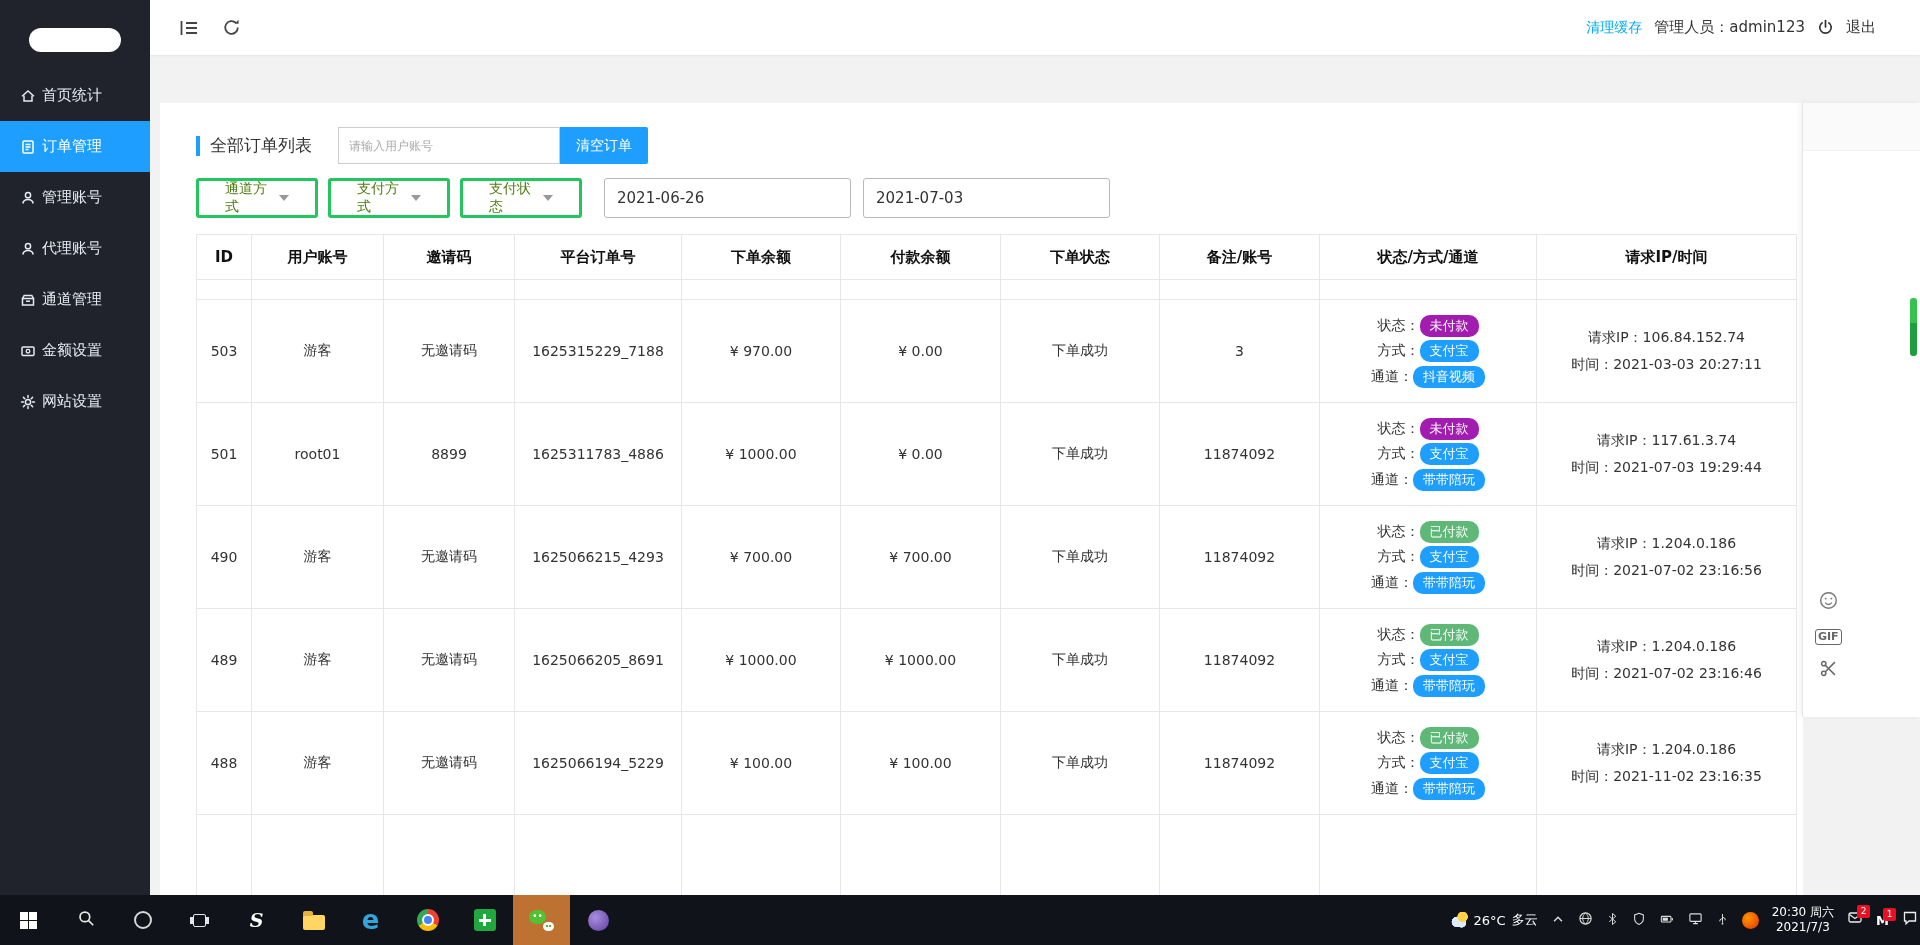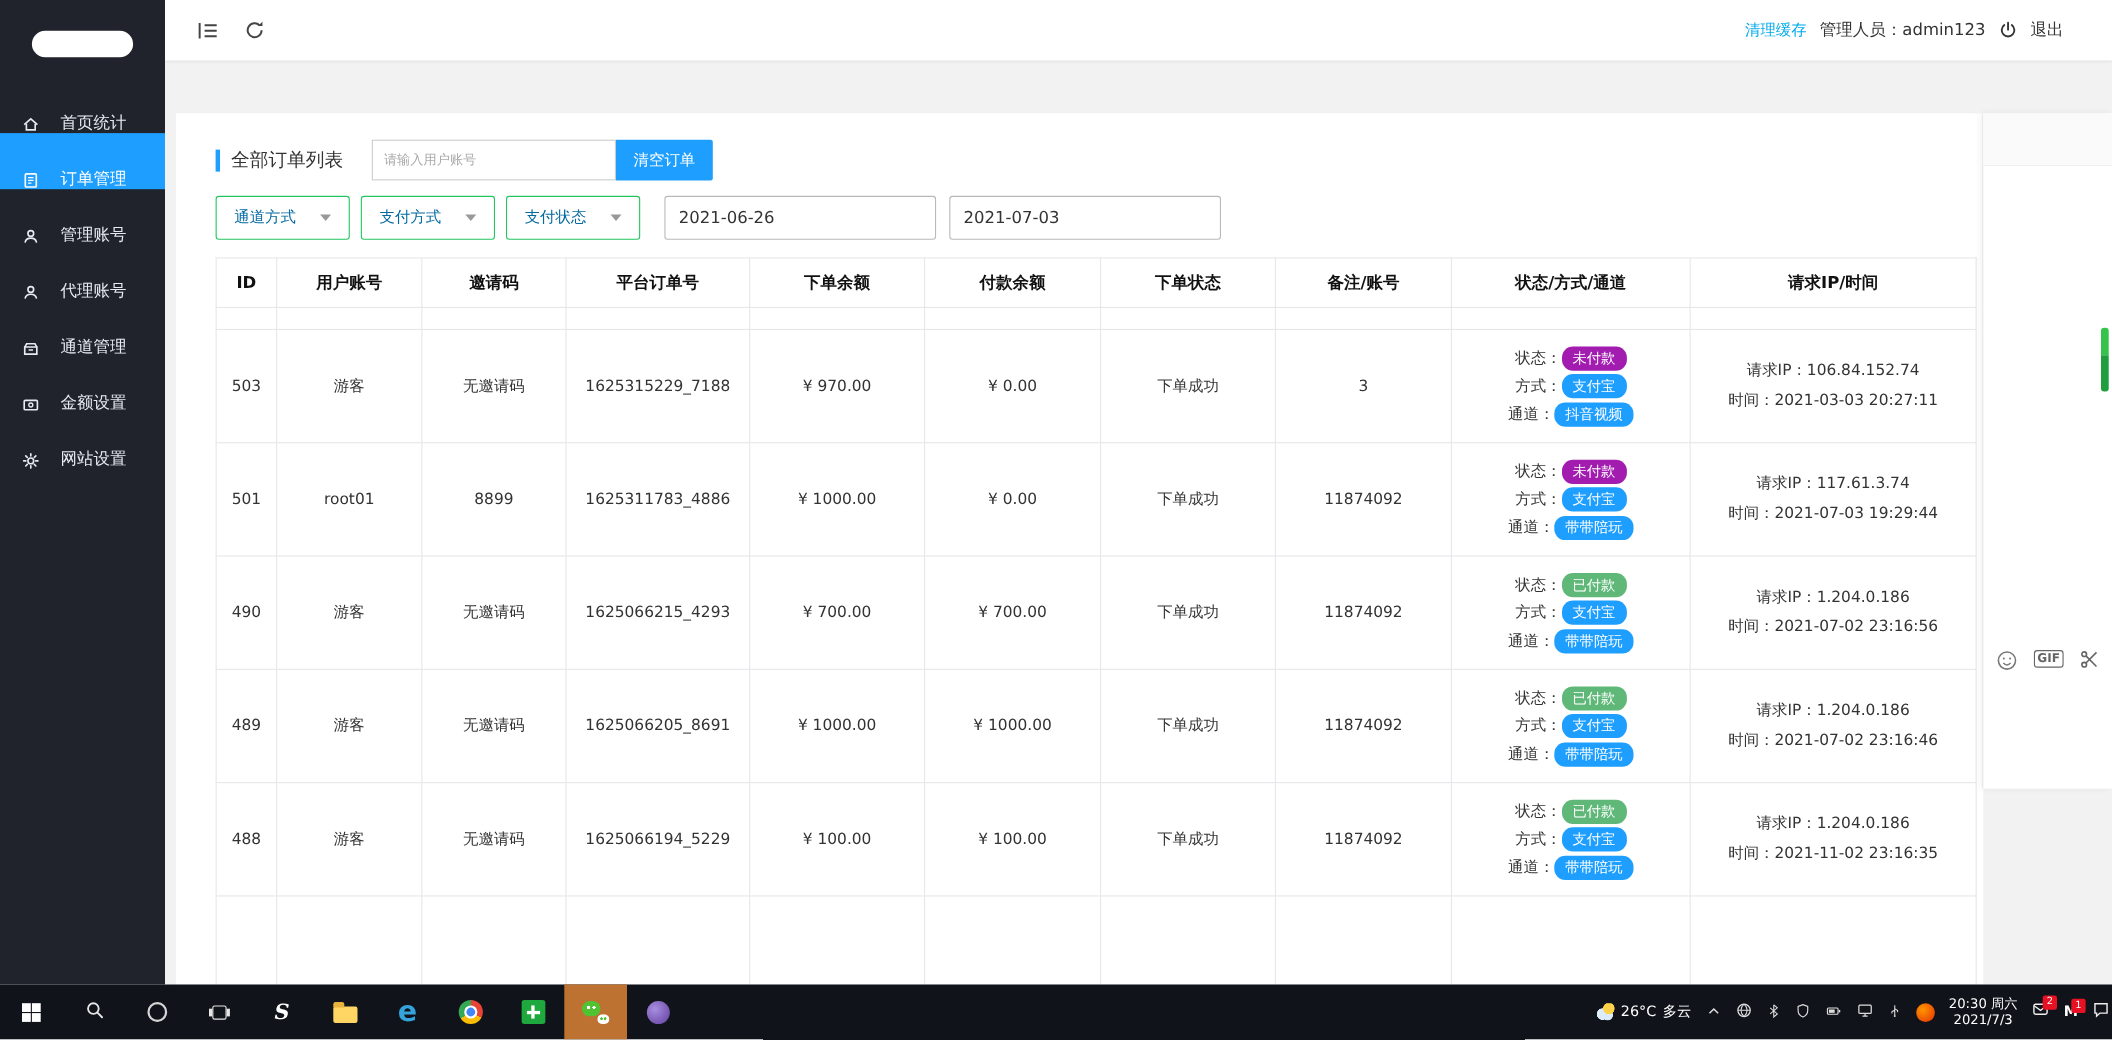--- a/index.html
+++ b/index.html
@@ -5,40 +5,40 @@
   * { box-sizing: border-box; margin: 0; padding: 0; }
   html, body { width: 1920px; height: 945px; }
   body {
     font-family: "DejaVu Sans", "Liberation Sans", sans-serif;
     overflow: hidden; position: relative; background: #f2f2f2; color: #333;
   }
   
   .sidebar { position: absolute; left: 0; top: 0; width: 150px; height: 895px; background: #20232b; z-index: 5; }
   .logo-blob { width: 92px; height: 24px; background: #fff; border-radius: 12px; margin: 28px auto 18px; }
   .menu { margin-top: 4px; }
-  .menu-item { height: 51px; display: flex; align-items: flex-end; gap: 19px; padding-left: 20px; color: #e6eaf2; font-size: 15px; cursor: pointer; }
+  .menu-item { height: 51px; display: flex; align-items: center; gap: 6px; padding-left: 20px; color: #e6eaf2; font-size: 15px; cursor: pointer; }
   .menu-item.active { background: #1e9fff; color: #fff; }
   .mi-icon { width: 16px; height: 16px; display: inline-flex; }
   
   .topbar { position: absolute; left: 150px; top: 0; right: 0; height: 55px; background: #fff; display: flex; align-items: center; z-index: 4; box-shadow: 0 1px 2px rgba(0,0,0,.06); }
   .topbar-left { display: flex; align-items: center; gap: 24px; padding-left: 30px; }
   .tb-icon { display: inline-flex; cursor: pointer; }
   .topbar-right { margin-left: auto; display: flex; align-items: center; gap: 12px; padding-right: 44px; font-size: 15px; }
   .clean-link { color: #01aaed; font-size: 14px; cursor: pointer; }
   .logout { cursor: pointer; }
   
   .card { position: absolute; left: 160px; top: 103px; width: 1643px; height: 792px; background: #fff; padding: 24px 6px 0 36px; overflow: hidden; z-index: 2; }
   .title-row { display: flex; align-items: center; height: 37px; margin-bottom: 14px; }
   .accent-bar { width: 4px; height: 20px; background: #1e9fff; }
   .page-title { font-size: 17px; margin-left: 10px; color: #333; }
   .account-input { width: 222px; height: 37px; border: 1px solid #ccc; padding: 0 10px; font-size: 13px; color: #333; margin-left: 26px; outline: none; font-family: inherit; }
   .account-input::placeholder { color: #aaa; font-size: 12px; }
   .btn-clear { height: 37px; padding: 0 16px; background: #1e9fff; color: #fff; border: none; font-size: 14px; border-radius: 0 2px 2px 0; cursor: pointer; font-family: inherit; }
   .filter-row { display: flex; align-items: center; gap: 10px; margin-bottom: 16px; }
-  .select-box { width: 122px; height: 40px; border: 1px solid #22c55e; border-radius: 3px; display: flex; align-items: center; justify-content: space-between; padding: 0 16px; font-size: 14px; color: #0369a1; cursor: pointer; background: #fff; }
+  .select-box { width: 122px; height: 40px; border: 3px solid #22c55e; border-radius: 3px; display: flex; align-items: center; justify-content: space-between; padding: 0 26px; font-size: 14px; color: #4d7c0f; cursor: pointer; background: #fff; }
   .caret { width: 0; height: 0; border-left: 5px solid transparent; border-right: 5px solid transparent; border-top: 6px solid #999; }
   .date-input { width: 247px; height: 40px; border: 1px solid #b9b9b9; border-radius: 3px; padding: 0 12px; font-size: 15px; color: #333; outline: none; font-family: inherit; margin-left: 12px; }
   .date-input + .date-input { margin-left: 2px; }
   .search-row { display: flex; margin-bottom: 18px; }
   .order-search-input { width: 312px; height: 41px; border: 1px solid #ccc; border-radius: 2px 0 0 2px; padding: 0 12px; font-size: 14px; outline: none; font-family: inherit; }
   .order-search-input::placeholder { color: #b5b5b5; font-size: 13px; }
   .btn-search { width: 54px; height: 41px; background: #fff; border: 1px solid #ccc; border-left: none; border-radius: 0 2px 2px 0; display: flex; align-items: center; justify-content: center; cursor: pointer; }
   
   table.orders { width: 1600px; border-collapse: collapse; table-layout: fixed; }
   .orders th, .orders td { border: 1px solid #e7e7eb; text-align: center; font-size: 14px; color: #333; }
@@ -51,21 +51,21 @@
   .badge-blue { background: #1e9fff; }
   .status-line { margin: 3.5px 0; }
   .sl-label { font-size: 14px; color: #333; }
   .ip-line { line-height: 27px; font-size: 14px; }
   
   .chat-panel { position: absolute; left: 1802px; top: 103px; width: 118px; height: 614px; background: #fff; border-left: 1px solid #e4e4e4; box-shadow: -2px 0 6px rgba(0,0,0,.05); z-index: 6; }
   .chat-top { height: 48px; background: #fafafa; border-bottom: 1px solid #f0f0f0; }
   .chat-scroll { position: absolute; right: 3px; top: 195px; width: 7px; }
   .thumb-a { height: 25px; background: #35c24d; border-radius: 3px 3px 0 0; }
   .thumb-b { height: 33px; background: #1e9e3e; border-radius: 0 0 3px 3px; }
-  .chat-toolbar { position: absolute; top: 488px; left: 12px; display: flex; align-items: flex-start; gap: 15px; }
+  .chat-toolbar { position: absolute; top: 488px; left: 12px; display: flex; align-items: center; gap: 15px; flex-direction: column; }
   .gif-chip { font-size: 11px; font-weight: bold; color: #666; border: 1.5px solid #666; border-radius: 3px; padding: 1px 2px; line-height: 12px; cursor: pointer; }
   
   .taskbar { position: absolute; left: 0; bottom: 0; width: 1920px; height: 50px; background: #10141a; display: flex; align-items: center; z-index: 10; color: #fff; }
   .tb-btn { width: 57px; height: 50px; display: flex; align-items: center; justify-content: center; cursor: pointer; position: relative; }
   .tb-btn.active-app { background: #bd7231; }
   .win-logo { width: 17px; height: 17px;
     background: linear-gradient(#fff,#fff) 0 0/8px 8px no-repeat, linear-gradient(#fff,#fff) 9px 0/8px 8px no-repeat,
                 linear-gradient(#fff,#fff) 0 9px/8px 8px no-repeat, linear-gradient(#fff,#fff) 9px 9px/8px 8px no-repeat; }
   .cortana-ring { width: 18px; height: 18px; border: 2px solid #d6d6d6; border-radius: 50%; }
   .taskview-ic { width: 13px; height: 13px; border: 1.5px solid #e6e6e6; border-radius: 2px; box-shadow: -6px 0 0 -3px #e6e6e6, 6px 0 0 -3px #e6e6e6; }

